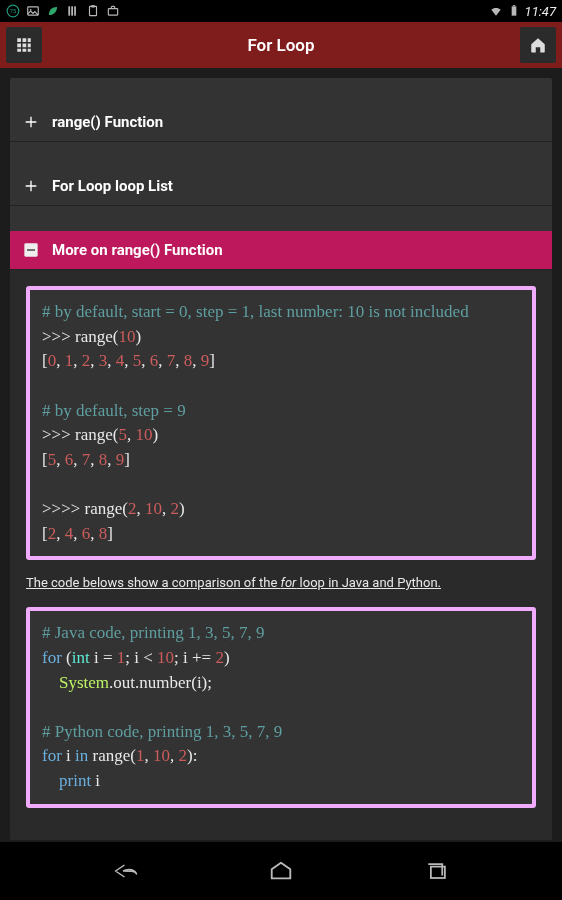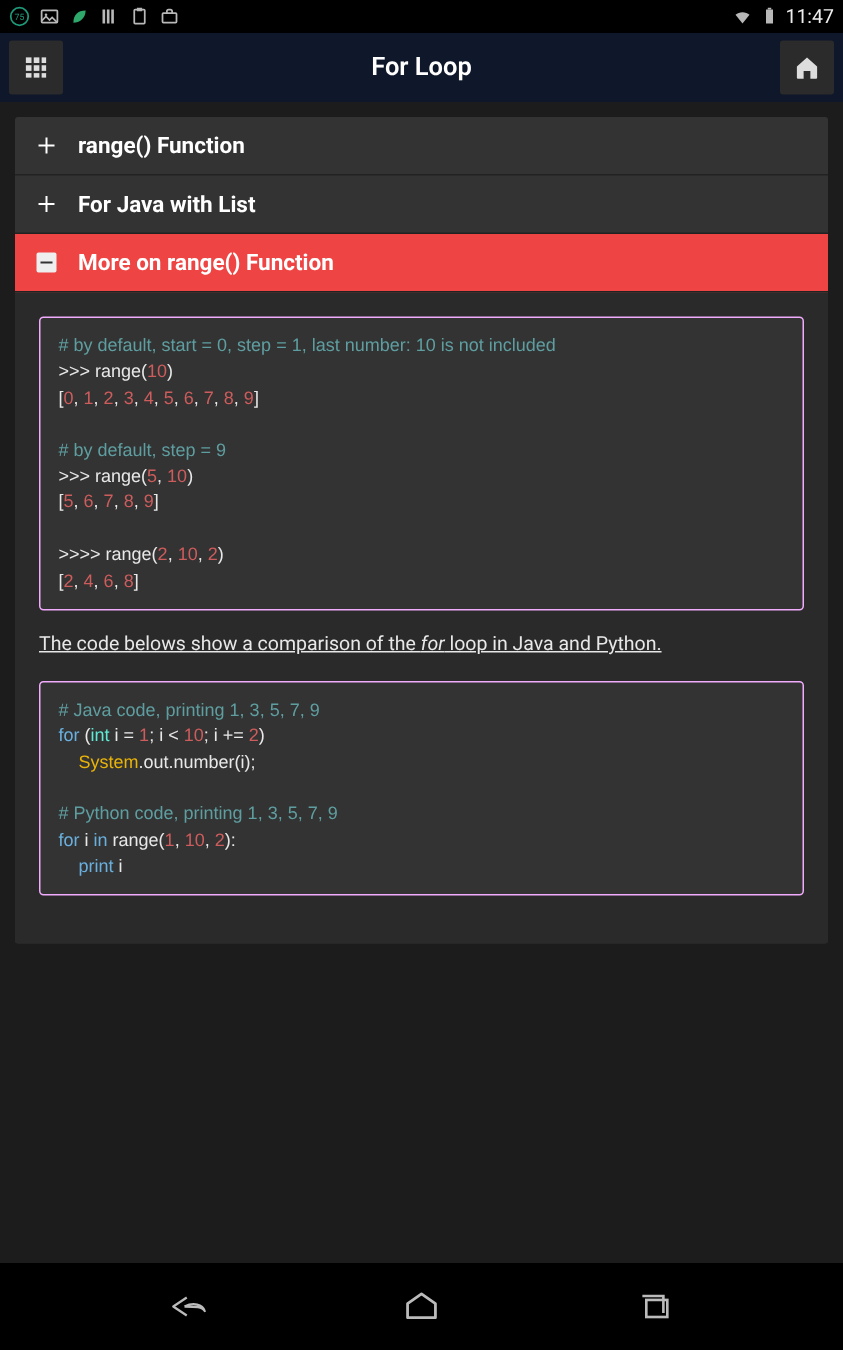--- a/index.html
+++ b/index.html
@@ -15,25 +15,25 @@
   .status-bar {
     height: 22px;
     background: #000;
     display: flex;
     align-items: center;
     padding: 0 6px;
     font-size: 12px;
     color: #ccc;
   }
   .status-left { display: flex; gap: 6px; align-items: center; }
-  .status-right { margin-left: auto; display: flex; gap: 4px; align-items: center; }
+  .status-right { margin-left: auto; display: flex; gap: 4px; align-items: center; font-style: italic; }
   .status-ic { width: 14px; height: 14px; opacity: 0.9; }
   .app-bar {
     height: 46px;
-    background: #0f172a;
+    background: #7f1d1d;
     display: flex;
     align-items: center;
     padding: 16px 6px;
   }
   .app-bar-btn {
     width: 36px;
     height: 36px;
     background: #2b2b2b;
     border-radius: 2px;
     display: flex;
@@ -58,23 +58,24 @@
     border-radius: 2px;
     overflow: hidden;
   }
   .acc-header {
     display: flex;
     align-items: center;
     padding: 10px 12px;
     gap: 12px;
     cursor: pointer;
     border-bottom: 1px solid #222;
+    margin-top: 25px;
   }
   .acc-header:last-of-type { border-bottom: none; }
-  .acc-header.active { background: #ef4444; }
+  .acc-header.active { background: #be185d; }
   .acc-icon {
     width: 18px;
     height: 18px;
     flex-shrink: 0;
     display: flex;
     align-items: center;
     justify-content: center;
   }
   .acc-title {
     font-size: 15px;
@@ -85,36 +86,36 @@
     background: #2a2a2a;
     padding: 16px 16px 18px 16px;
     font-size: 13px;
     line-height: 1.45;
     color: #e8e8e8;
   }
   .acc-body .intro { margin-bottom: 14px; }
   .acc-body em { font-style: italic; }
   .code-block {
     background: #333333;
-    border: 1px solid #f0abfc;
+    border: 4px solid #f0abfc;
     border-radius: 3px;
     padding: 10px 12px;
-    font-family: Liberation Sans, sans-serif;
-    font-size: 12px;
+    font-family: Liberation Serif, serif;
+    font-size: 17px;
     line-height: 1.45;
     white-space: pre;
     margin-bottom: 14px;
     overflow-x: auto;
     color: #e8e8e8;
   }
   .code-block .cmt { color: #5f9ea0; }
   .code-block .num { color: #cd5c5c; }
   .code-block .kw  { color: #6ab0de; }
   .code-block .typ { color: #5eead4; }
-  .code-block .cls { color: #eab308; }
+  .code-block .cls { color: #bef264; }
   .mid-text { margin-bottom: 14px; text-decoration: underline; }
   .nav-bar {
     position: absolute;
     bottom: 0;
     left: 0;
     right: 0;
     height: 58px;
     background: #000;
     display: flex;
     align-items: center;
@@ -205,21 +206,21 @@
       </span>
       <span class="acc-title">range() Function</span>
     </div>
 
     <div class="acc-header">
       <span class="acc-icon">
         <svg width="16" height="16" viewBox="0 0 24 24">
             <path d="M11 4h2v16h-2z M4 11h16v2H4z" fill="#fff"></path>
           </svg>
       </span>
-      <span class="acc-title">For Java with List</span>
+      <span class="acc-title">For Loop loop List</span>
     </div>
 
     <div class="acc-header active">
       <span class="acc-icon">
         <svg width="16" height="16" viewBox="0 0 24 24">
             <rect x="2" y="2" width="20" height="20" rx="2" fill="#eee"></rect>
             <rect x="6" y="11" width="12" height="2" fill="#333"></rect>
           </svg>
       </span>
       <span class="acc-title">More on range() Function</span>

